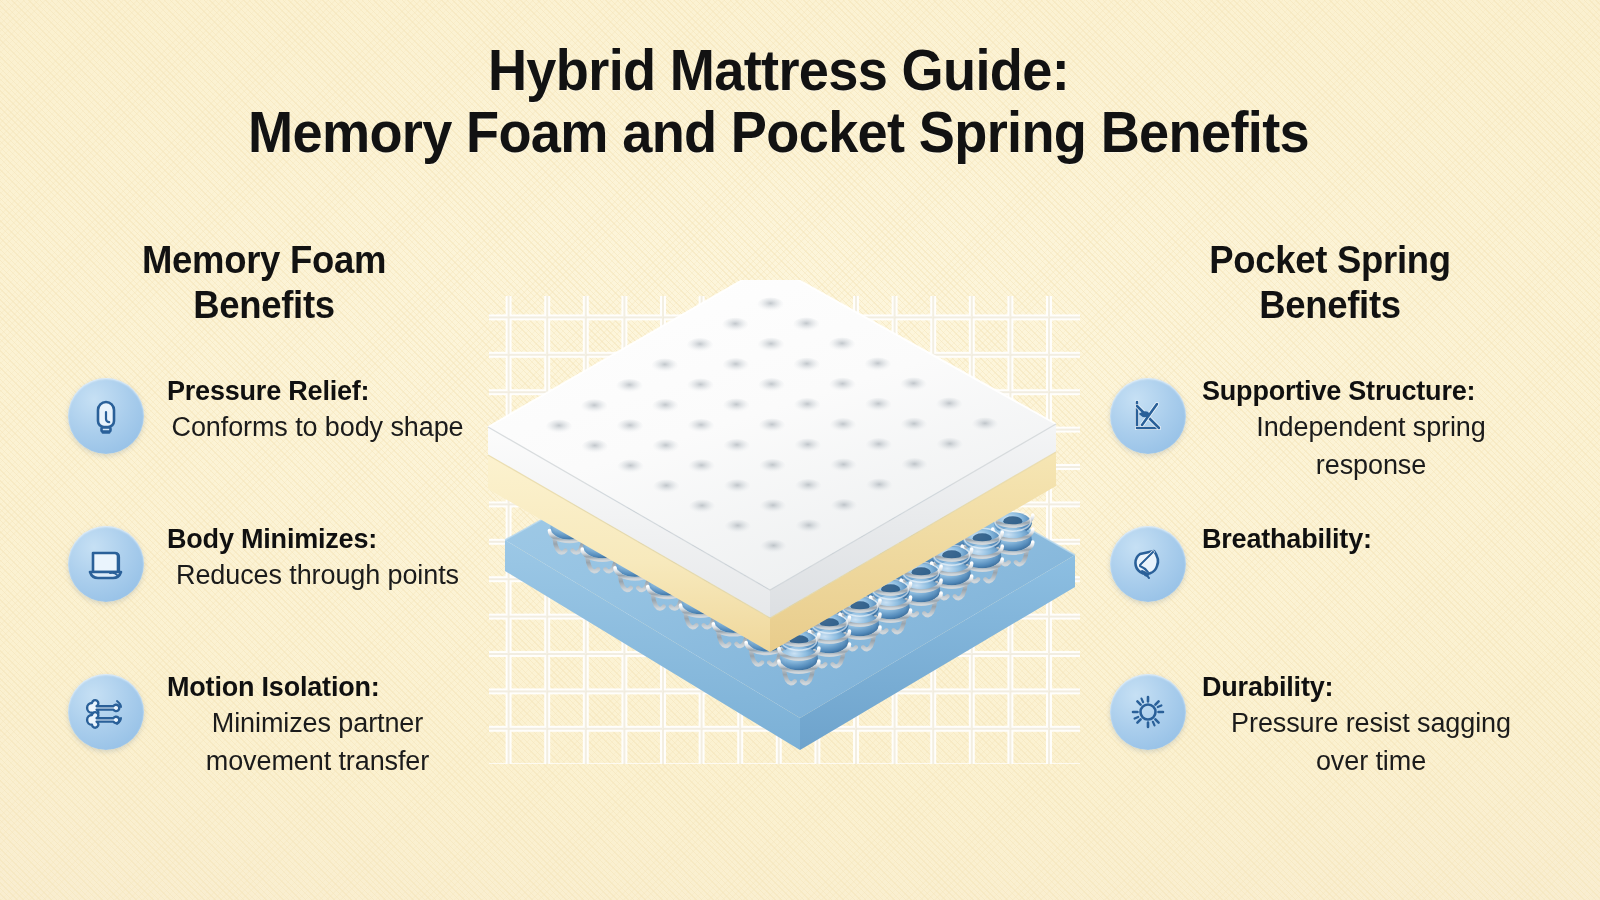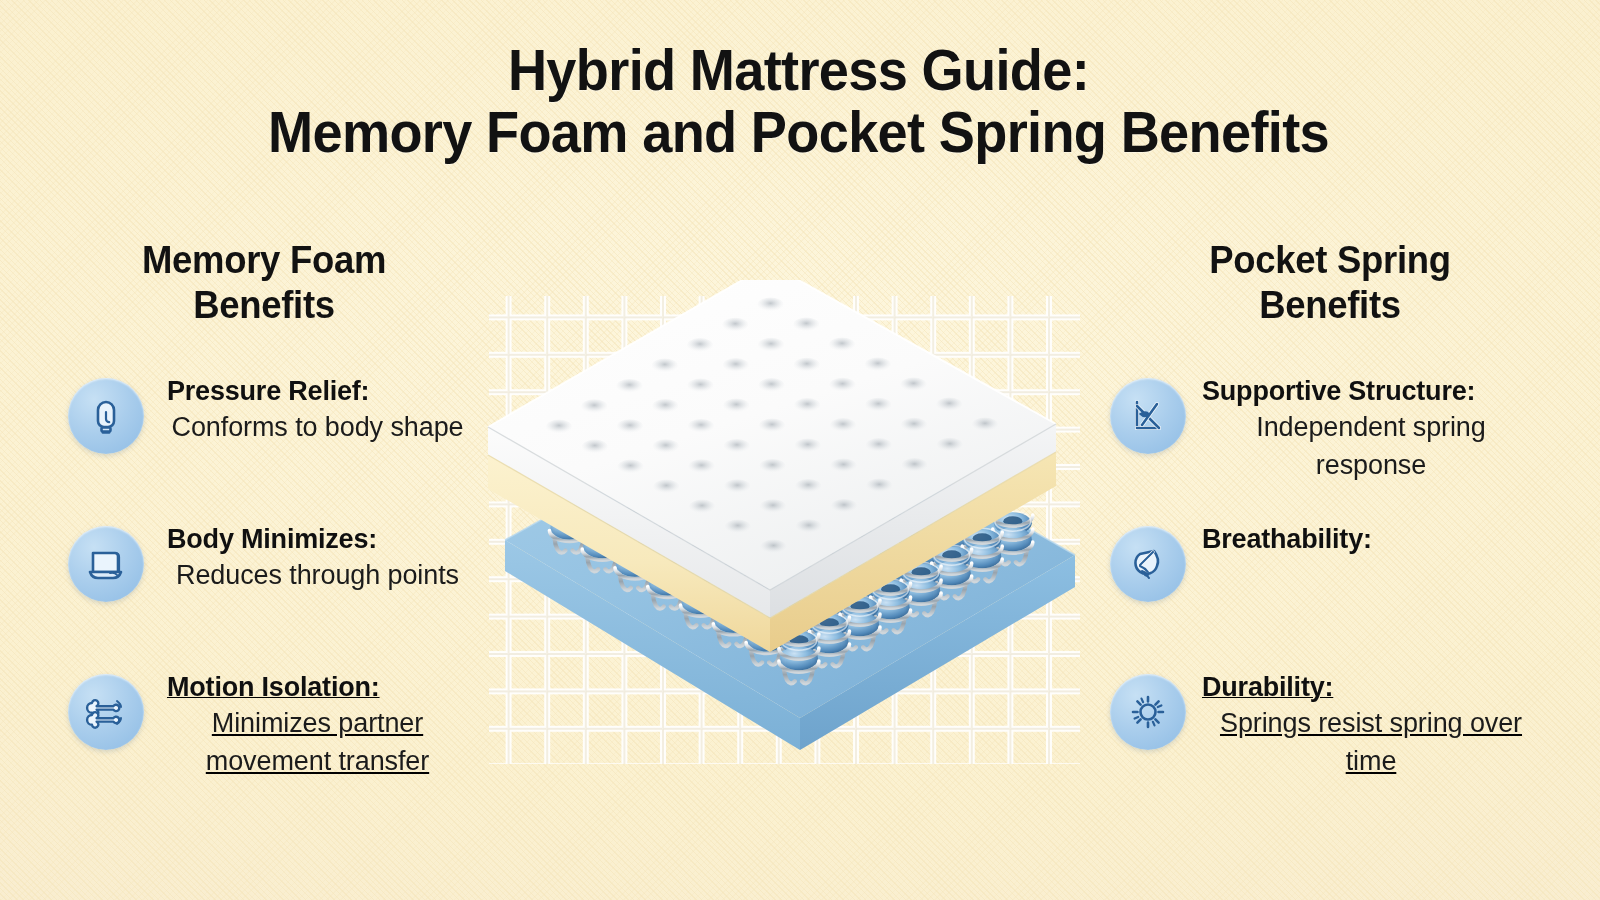--- a/index.html
+++ b/index.html
@@ -33,21 +33,20 @@
   }
 
   
   .title-block {
     position: absolute;
     top: 40px;
     left: 0;
     width: 1557px;
     text-align: center;
     line-height: 1.08;
-    padding-left: 20px;
   }
   .title-line {
     display: block;
     font-size: 57px;
     font-weight: bold;
     color: #121212;
     letter-spacing: -0.7px;
     transform: scaleX(0.95);
     text-shadow: 0 1px 0 rgba(255,255,255,0.35);
   }
@@ -72,21 +71,21 @@
     position: absolute;
     display: flex;
     align-items: flex-start;
     gap: 16px;
   }
   .col-left  .benefit { left: 68px;  width: 400px; gap: 23px; }
   .col-right .benefit { left: 1110px; width: 430px; }
 
   .b1 { top: 374px; }
   .b2 { top: 522px; }
-  .b3 { top: 670px; text-decoration: underline; }
+  .b3 { top: 670px; }
 
   .icon-circle {
     flex: 0 0 auto;
     width: 76px;
     height: 76px;
     border-radius: 50%;
     background: radial-gradient(circle at 34% 28%, #c6e0f4 0%, #a9cdec 48%, #8dbbe4 100%);
     box-shadow: 0 2px 5px rgba(120,140,160,0.28),
                 inset 0 1px 2px rgba(255,255,255,0.7);
     display: flex;
@@ -242,21 +241,21 @@
           <g fill="none" stroke="#2a6099" stroke-width="2.6" stroke-linecap="round" stroke-linejoin="round">
             <circle cx="21" cy="21" r="7.5"></circle>
             <path d="M21 6 v4.5 M21 31.5 v4.5 M6 21 h4.5 M31.5 21 h4.5"></path>
             <path d="M10.4 10.4 l3.2 3.2 M28.4 28.4 l3.2 3.2 M31.6 10.4 l-3.2 3.2 M13.6 28.4 l-3.2 3.2"></path>
             <path d="M14.5 7.6 l1.6 3.6 M25.9 30.8 l1.6 3.6 M7.6 27.5 l3.6 -1.6 M30.8 16.1 l3.6 -1.6" stroke-width="2.2"></path>
           </g>
         </svg>
       </div>
       <div class="benefit-text">
         <span class="benefit-title">Durability:</span>
-        <span class="benefit-desc">Springs resist spring over time</span>
+        <span class="benefit-desc">Pressure resist sagging over time</span>
       </div>
     </div>
   </div>
 
   <div id="illustration">
     <svg width="640" height="490" viewBox="0 0 640 490">
       <defs>
 
         <pattern id="gridpat" x="0" y="0" width="38.6" height="37.4" patternUnits="userSpaceOnUse">
           <rect x="0" y="0" width="38.6" height="37.4" fill="none"></rect>

